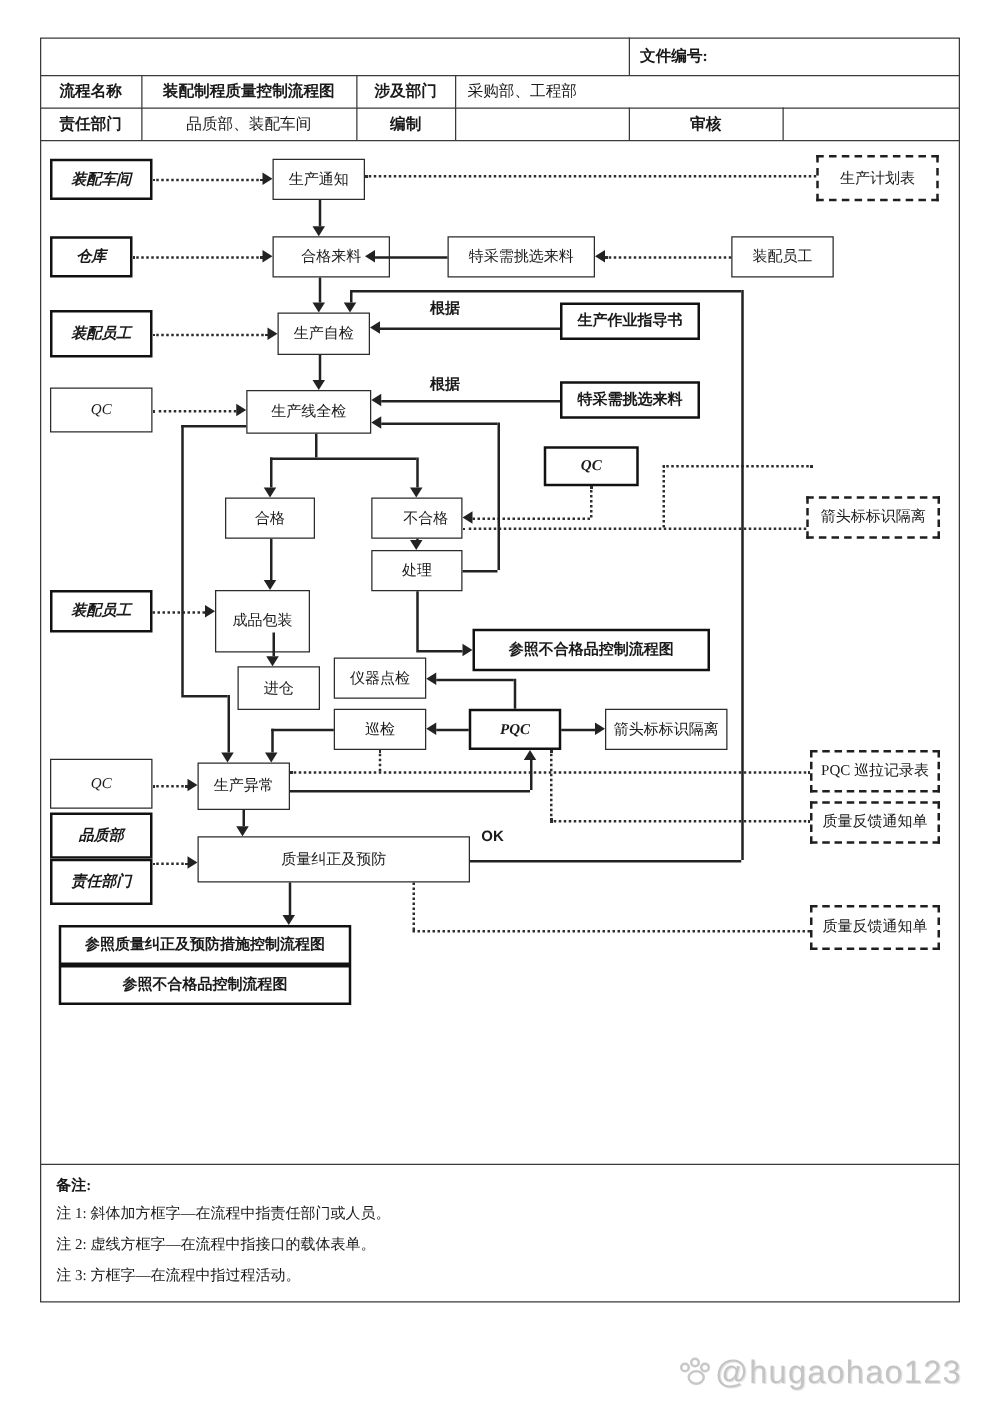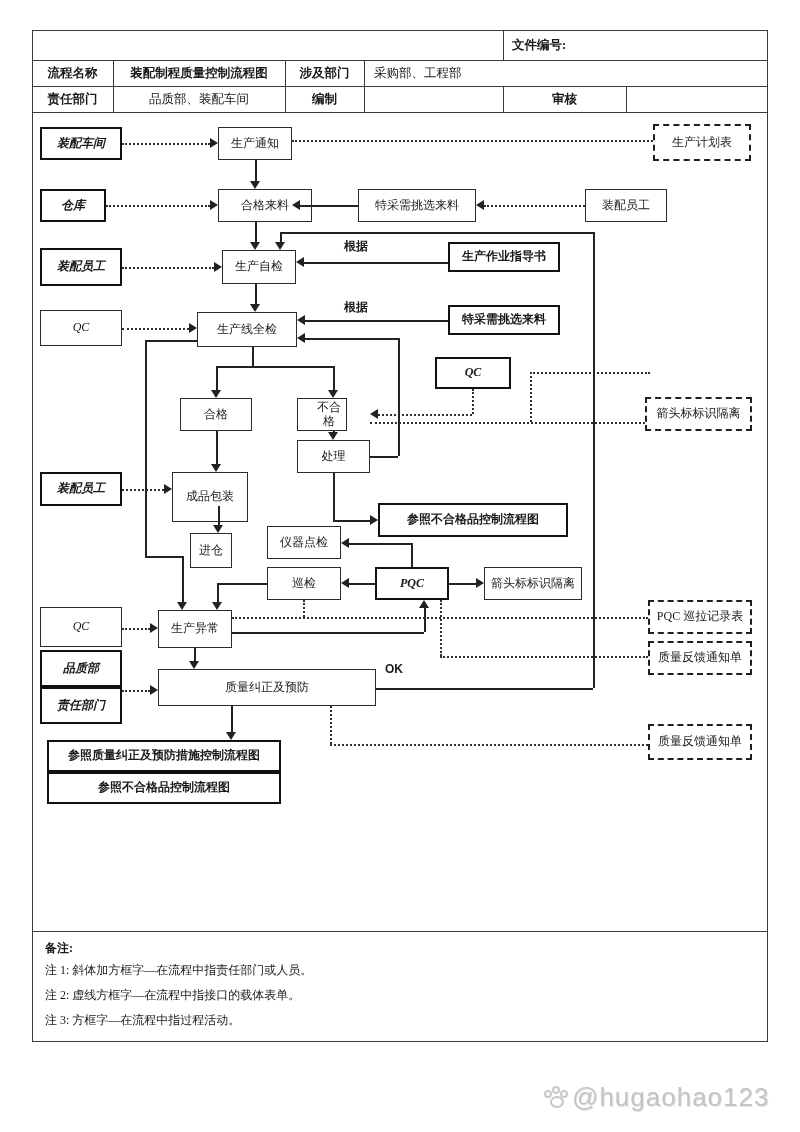--- a/index.html
+++ b/index.html
@@ -73,26 +73,26 @@
   <div class="bx" style="left:585px;top:189px;width:82px;height:33px;">装配员工</div>
   <div class="bx th it" style="left:40px;top:248px;width:82px;height:38px;">装配员工</div>
   <div class="bx" style="left:222px;top:250px;width:74px;height:34px;">生产自检</div>
   <div class="bx th" style="left:448px;top:242px;width:112px;height:30px;">生产作业指导书</div>
   <div class="bx it" style="left:40px;top:310px;width:82px;height:36px;">QC</div>
   <div class="bx" style="left:197px;top:312px;width:100px;height:35px;">生产线全检</div>
   <div class="bx th" style="left:448px;top:305px;width:112px;height:30px;">特采需挑选来料</div>
   <div class="bx th it" style="left:435px;top:357px;width:76px;height:32px;">QC</div>
   <div class="bx dd" style="left:645px;top:397px;width:107px;height:34px;">箭头标标识隔离</div>
   <div class="bx" style="left:180px;top:398px;width:72px;height:33px;">合格</div>
-  <div class="bx" style="left:297px;top:398px;width:50px;height:33px;padding-left:16px;">不合格</div>
+  <div class="bx" style="left:297px;top:398px;width:73px;height:33px;padding-left:16px;">不合格</div>
   <div class="bx" style="left:297px;top:440px;width:73px;height:33px;">处理</div>
   <div class="bx th it" style="left:40px;top:472px;width:82px;height:34px;">装配员工</div>
   <div class="bx" style="left:172px;top:472px;width:76px;height:50px;">成品包装</div>
   <div class="bx th" style="left:378px;top:503px;width:190px;height:34px;">参照不合格品控制流程图</div>
-  <div class="bx" style="left:190px;top:533px;width:42px;height:35px;text-align:center;">进仓</div>
+  <div class="bx" style="left:190px;top:533px;width:66px;height:35px;text-align:center;">进仓</div>
   <div class="bx" style="left:267px;top:526px;width:74px;height:33px;">仪器点检</div>
   <div class="bx" style="left:267px;top:567px;width:74px;height:33px;">巡检</div>
   <div class="bx th it" style="left:375px;top:567px;width:74px;height:33px;">PQC</div>
   <div class="bx" style="left:484px;top:567px;width:98px;height:33px;">箭头标标识隔离</div>
   <div class="bx it" style="left:40px;top:607px;width:82px;height:40px;">QC</div>
   <div class="bx" style="left:158px;top:610px;width:74px;height:38px;">生产异常</div>
   <div class="bx dd" style="left:648px;top:600px;width:104px;height:34px;">PQC 巡拉记录表</div>
   <div class="bx dd" style="left:648px;top:641px;width:104px;height:34px;">质量反馈通知单</div>
   <div class="bx th it" style="left:40px;top:650px;width:82px;height:37px;">品质部</div>
   <div class="bx th it" style="left:40px;top:687px;width:82px;height:37px;">责任部门</div>

